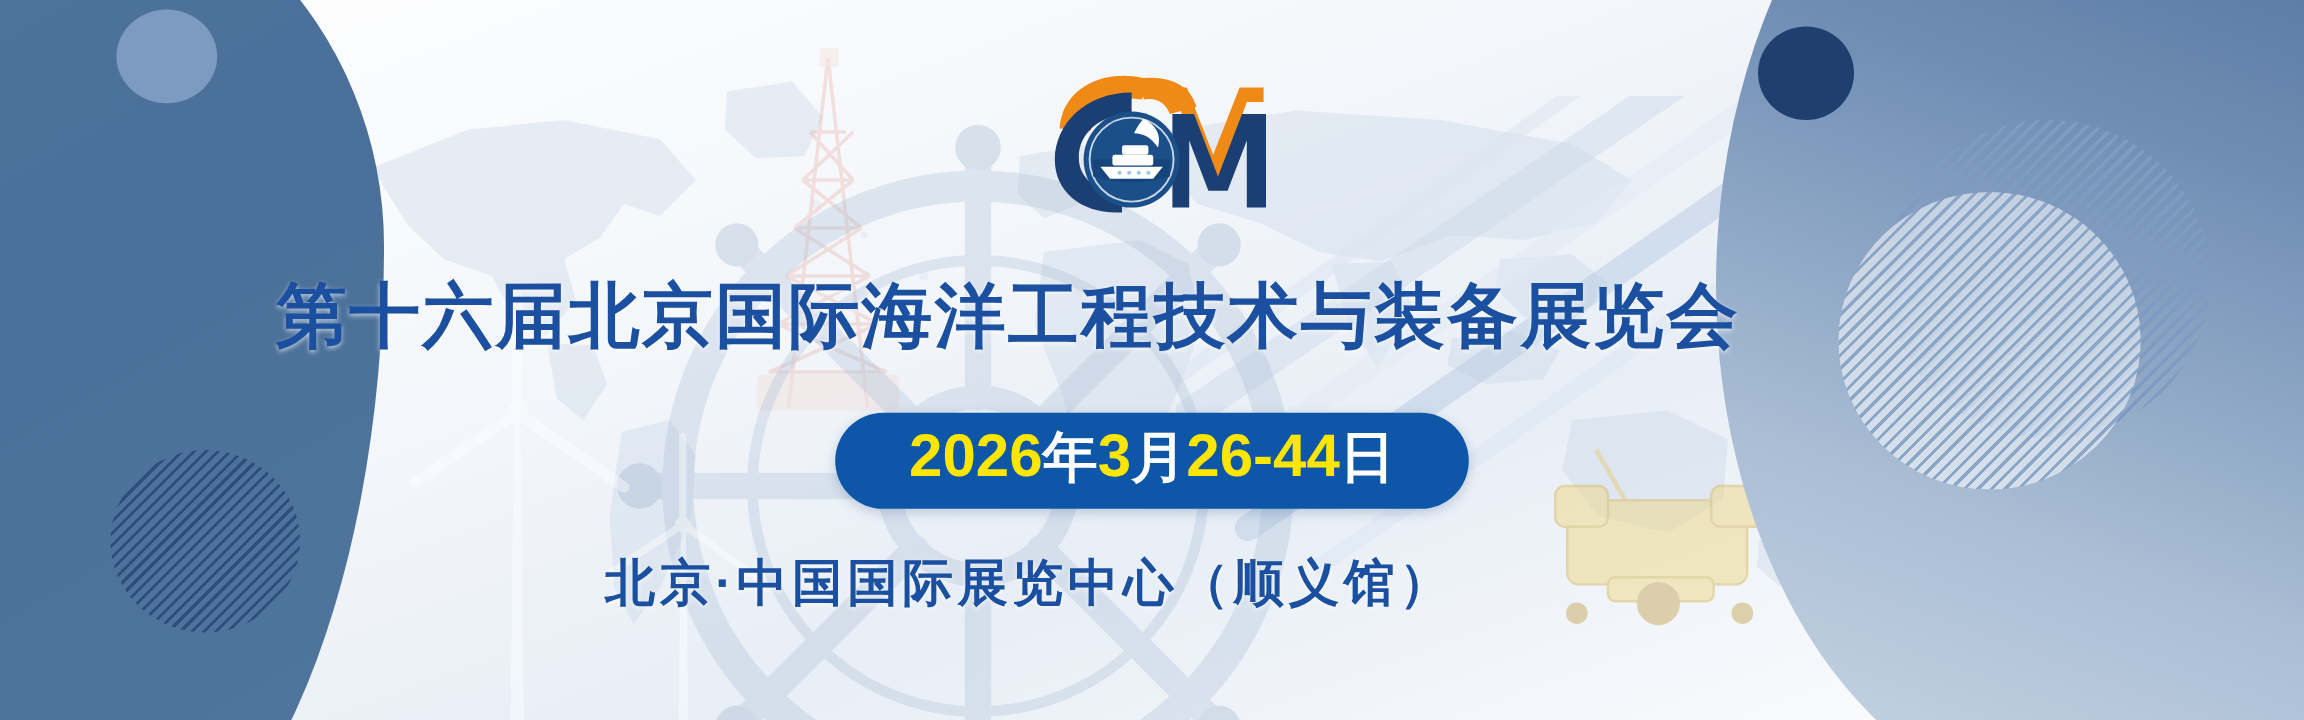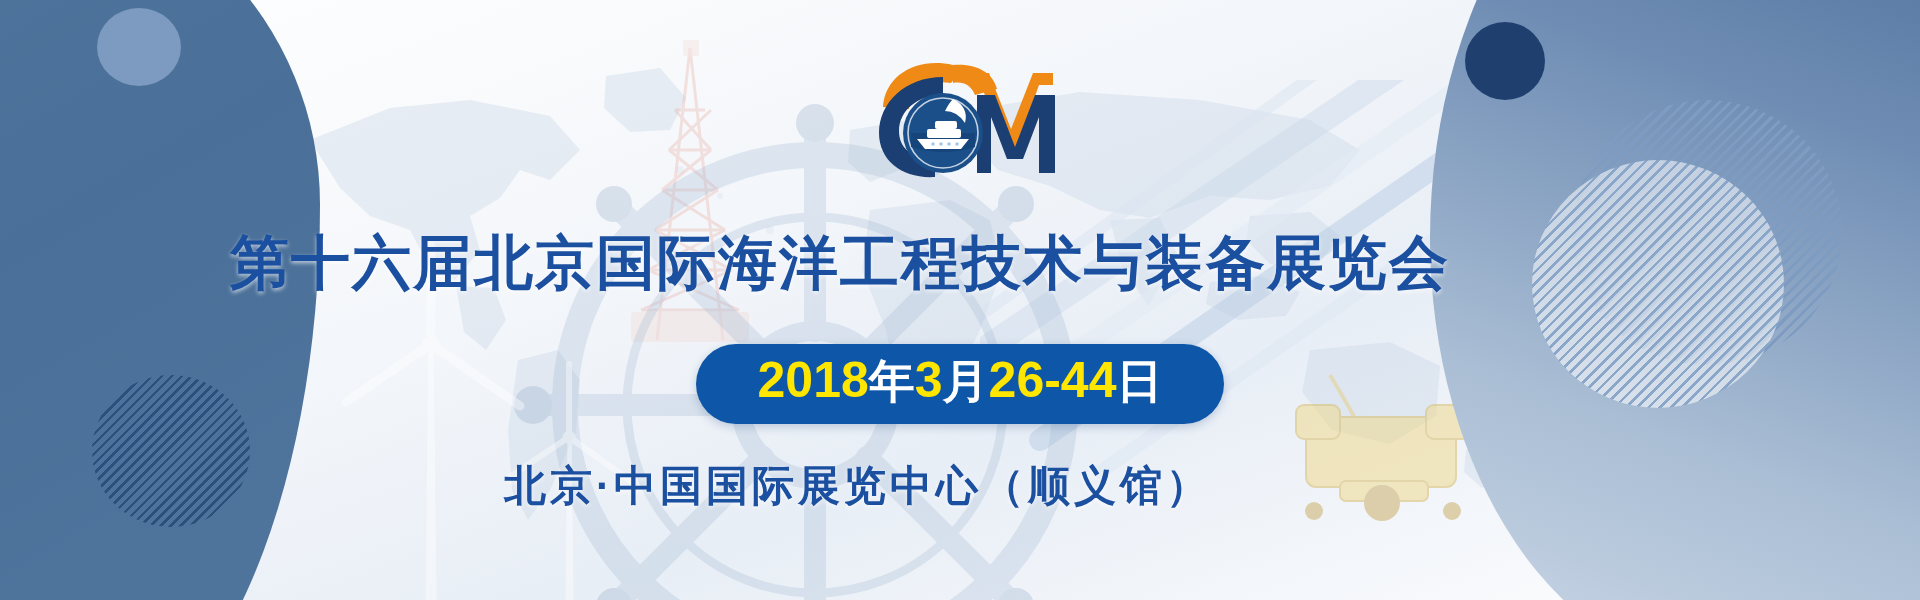--- a/index.html
+++ b/index.html
@@ -294,19 +294,19 @@
             <circle cx="76" cy="89" r="1.7"></circle>
           <circle cx="84" cy="89" r="1.7"></circle>
             <circle cx="92" cy="89" r="1.7"></circle>
         </g>
       </svg>
     </div>
 
     <div id="main-title">第十六届北京国际海洋工程技术与装备展览会</div>
 
     <div id="date-pill-wrap">
-      <div id="date-pill"><span class="num">2018</span><span class="cjk">年</span><span class="num">3</span><span class="cjk">月</span><span class="num">26-44</span><span class="cjk">日</span></div>
+      <div id="date-pill"><span class="num">2026</span><span class="cjk">年</span><span class="num">3</span><span class="cjk">月</span><span class="num">26-44</span><span class="cjk">日</span></div>
     </div>
 
     <div id="venue">北京·中国国际展览中心（顺义馆）</div>
 
   </div>
 </div>
 
 </body></html>

